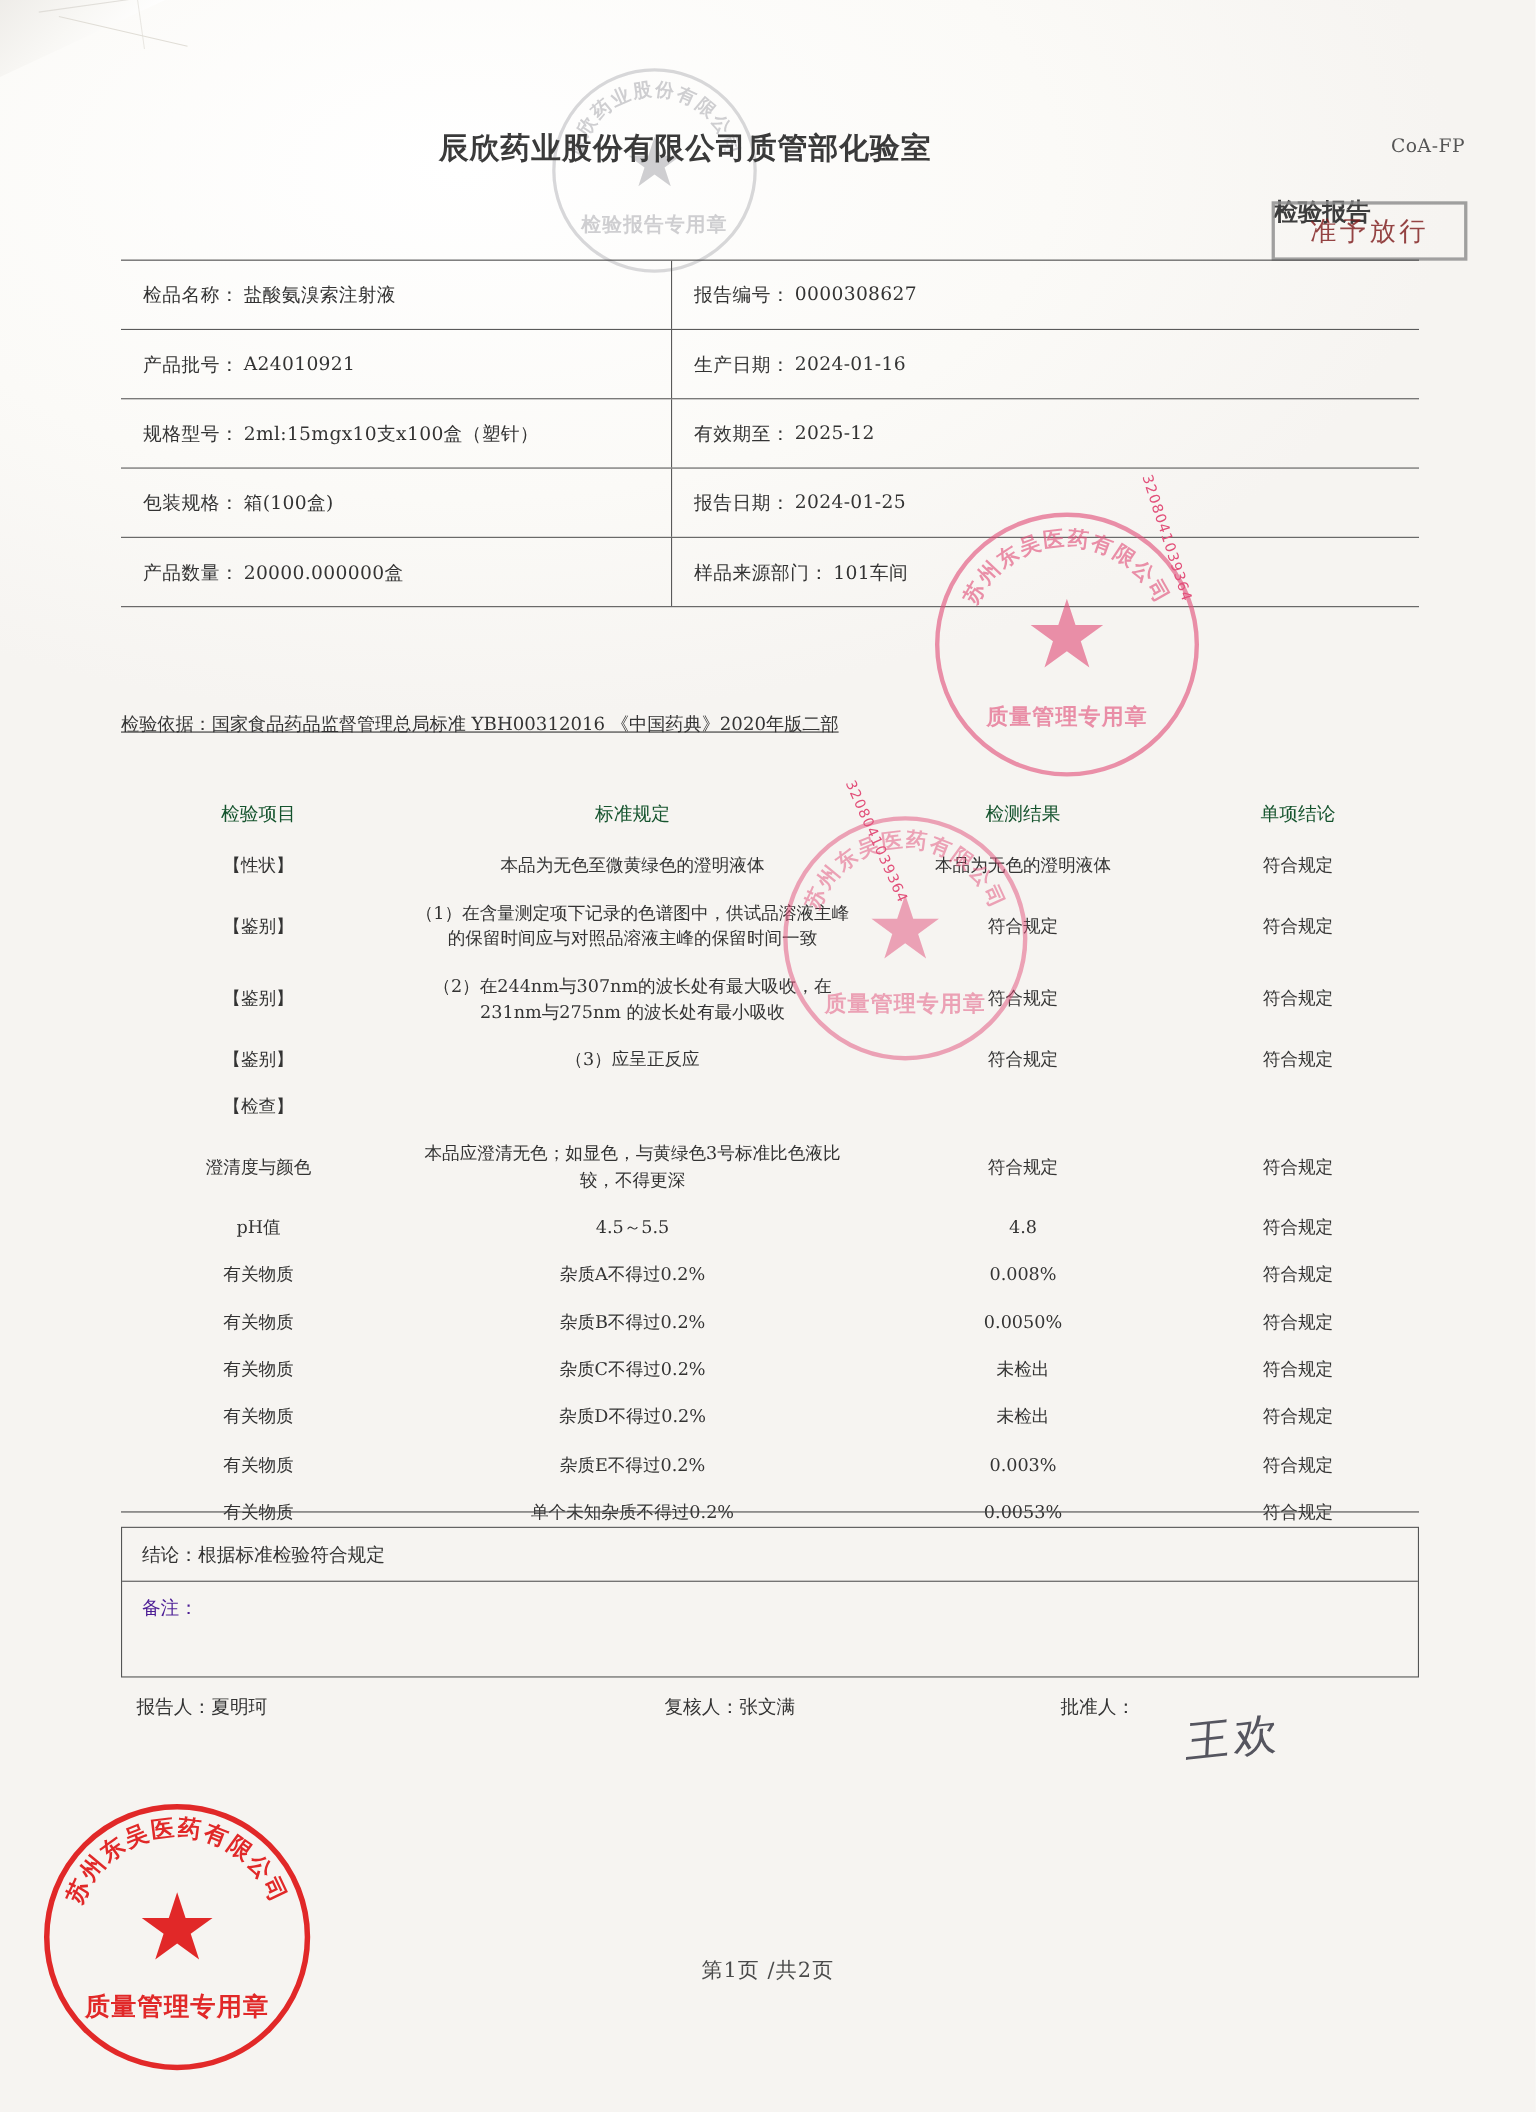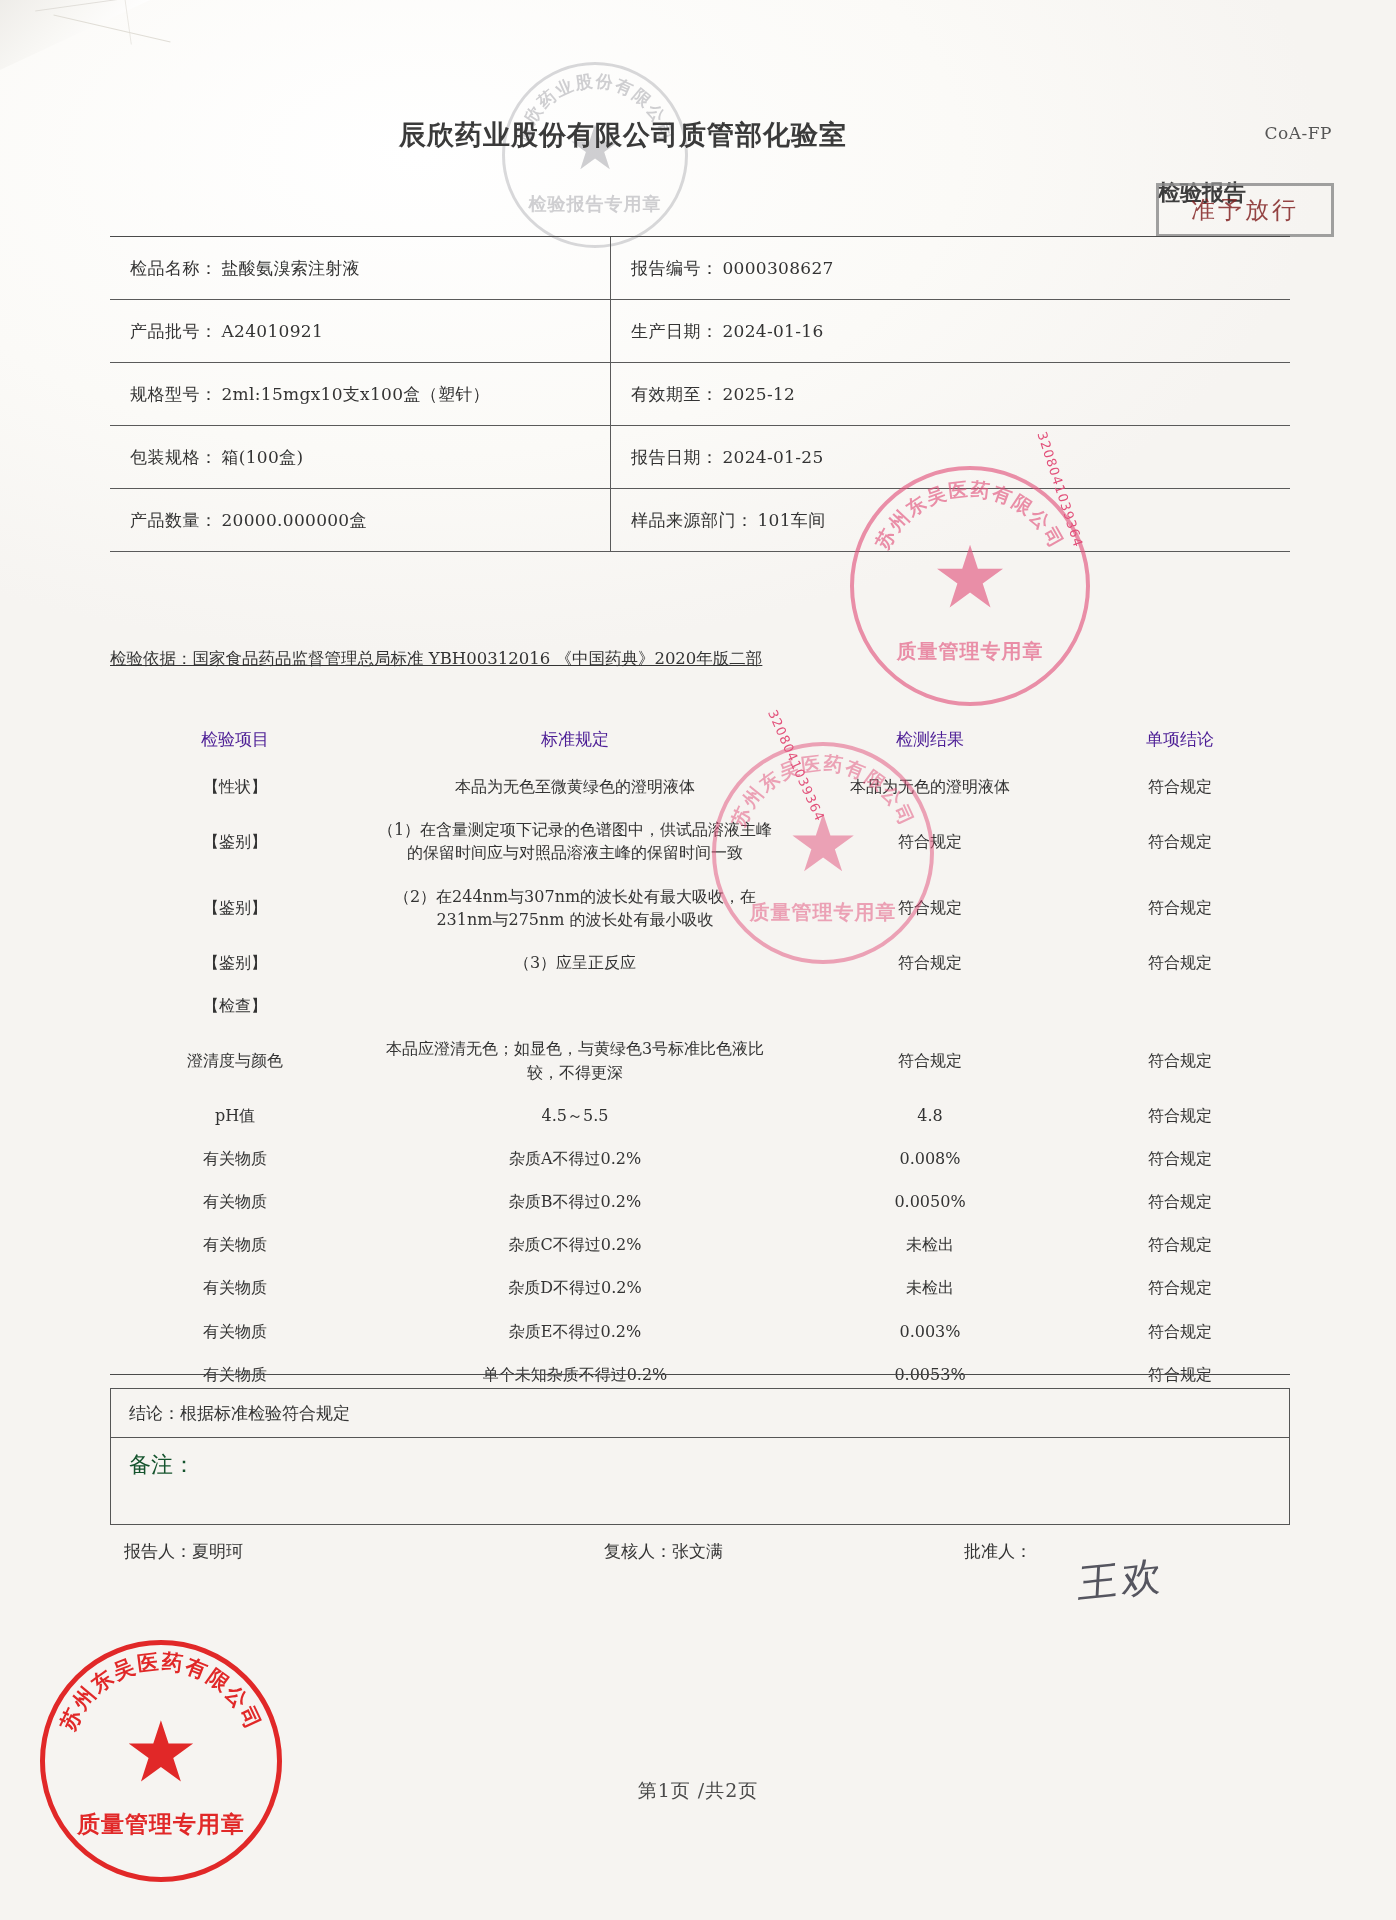--- a/index.html
+++ b/index.html
@@ -81,21 +81,21 @@
   .basis{
     position:absolute;left:110px;top:648px;font-size:16.5px;color:#333;text-decoration:underline;
   }
 
   
   .res-table{
     position:absolute;left:110px;top:722px;width:1180px;
     border-collapse:collapse;
   }
   .res-table th{
-    font-weight:normal;font-size:17px;color:#4c1d95;
+    font-weight:normal;font-size:17px;color:#14532d;
     padding:6px 0 14px 0;text-align:center;
   }
   .res-table td{
     font-size:16px;color:#333;text-align:center;
     padding:10px 0;vertical-align:middle;line-height:1.45;
   }
   .col-item{width:250px;}
   .col-spec{width:430px;}
   .col-result{width:280px;}
   .col-conc{width:220px;}
@@ -112,21 +112,21 @@
     position:absolute;left:110px;top:1388px;width:1178px;
     border:1.4px solid #555;
   }
   .concl-row{
     height:48px;display:flex;align-items:center;
     padding-left:18px;font-size:17px;color:#333;
     border-bottom:1.4px solid #555;
   }
   .remark-row{
     height:74px;display:flex;align-items:flex-start;
-    padding:12px 0 0 18px;font-size:22px;color:#14532d;text-align:right;
+    padding:12px 0 0 18px;font-size:17px;color:#4c1d95;text-align:right;
   }
 
   
   .sign-row{position:absolute;left:0;top:1540px;width:100%;height:90px;}
   .sign{position:absolute;font-size:17px;color:#333;}
   .sign.reporter{left:124px;}
   .sign.reviewer{left:604px;}
   .sign.approver{left:964px;}
   .signature-mark{
     position:absolute;left:1078px;top:1552px;

